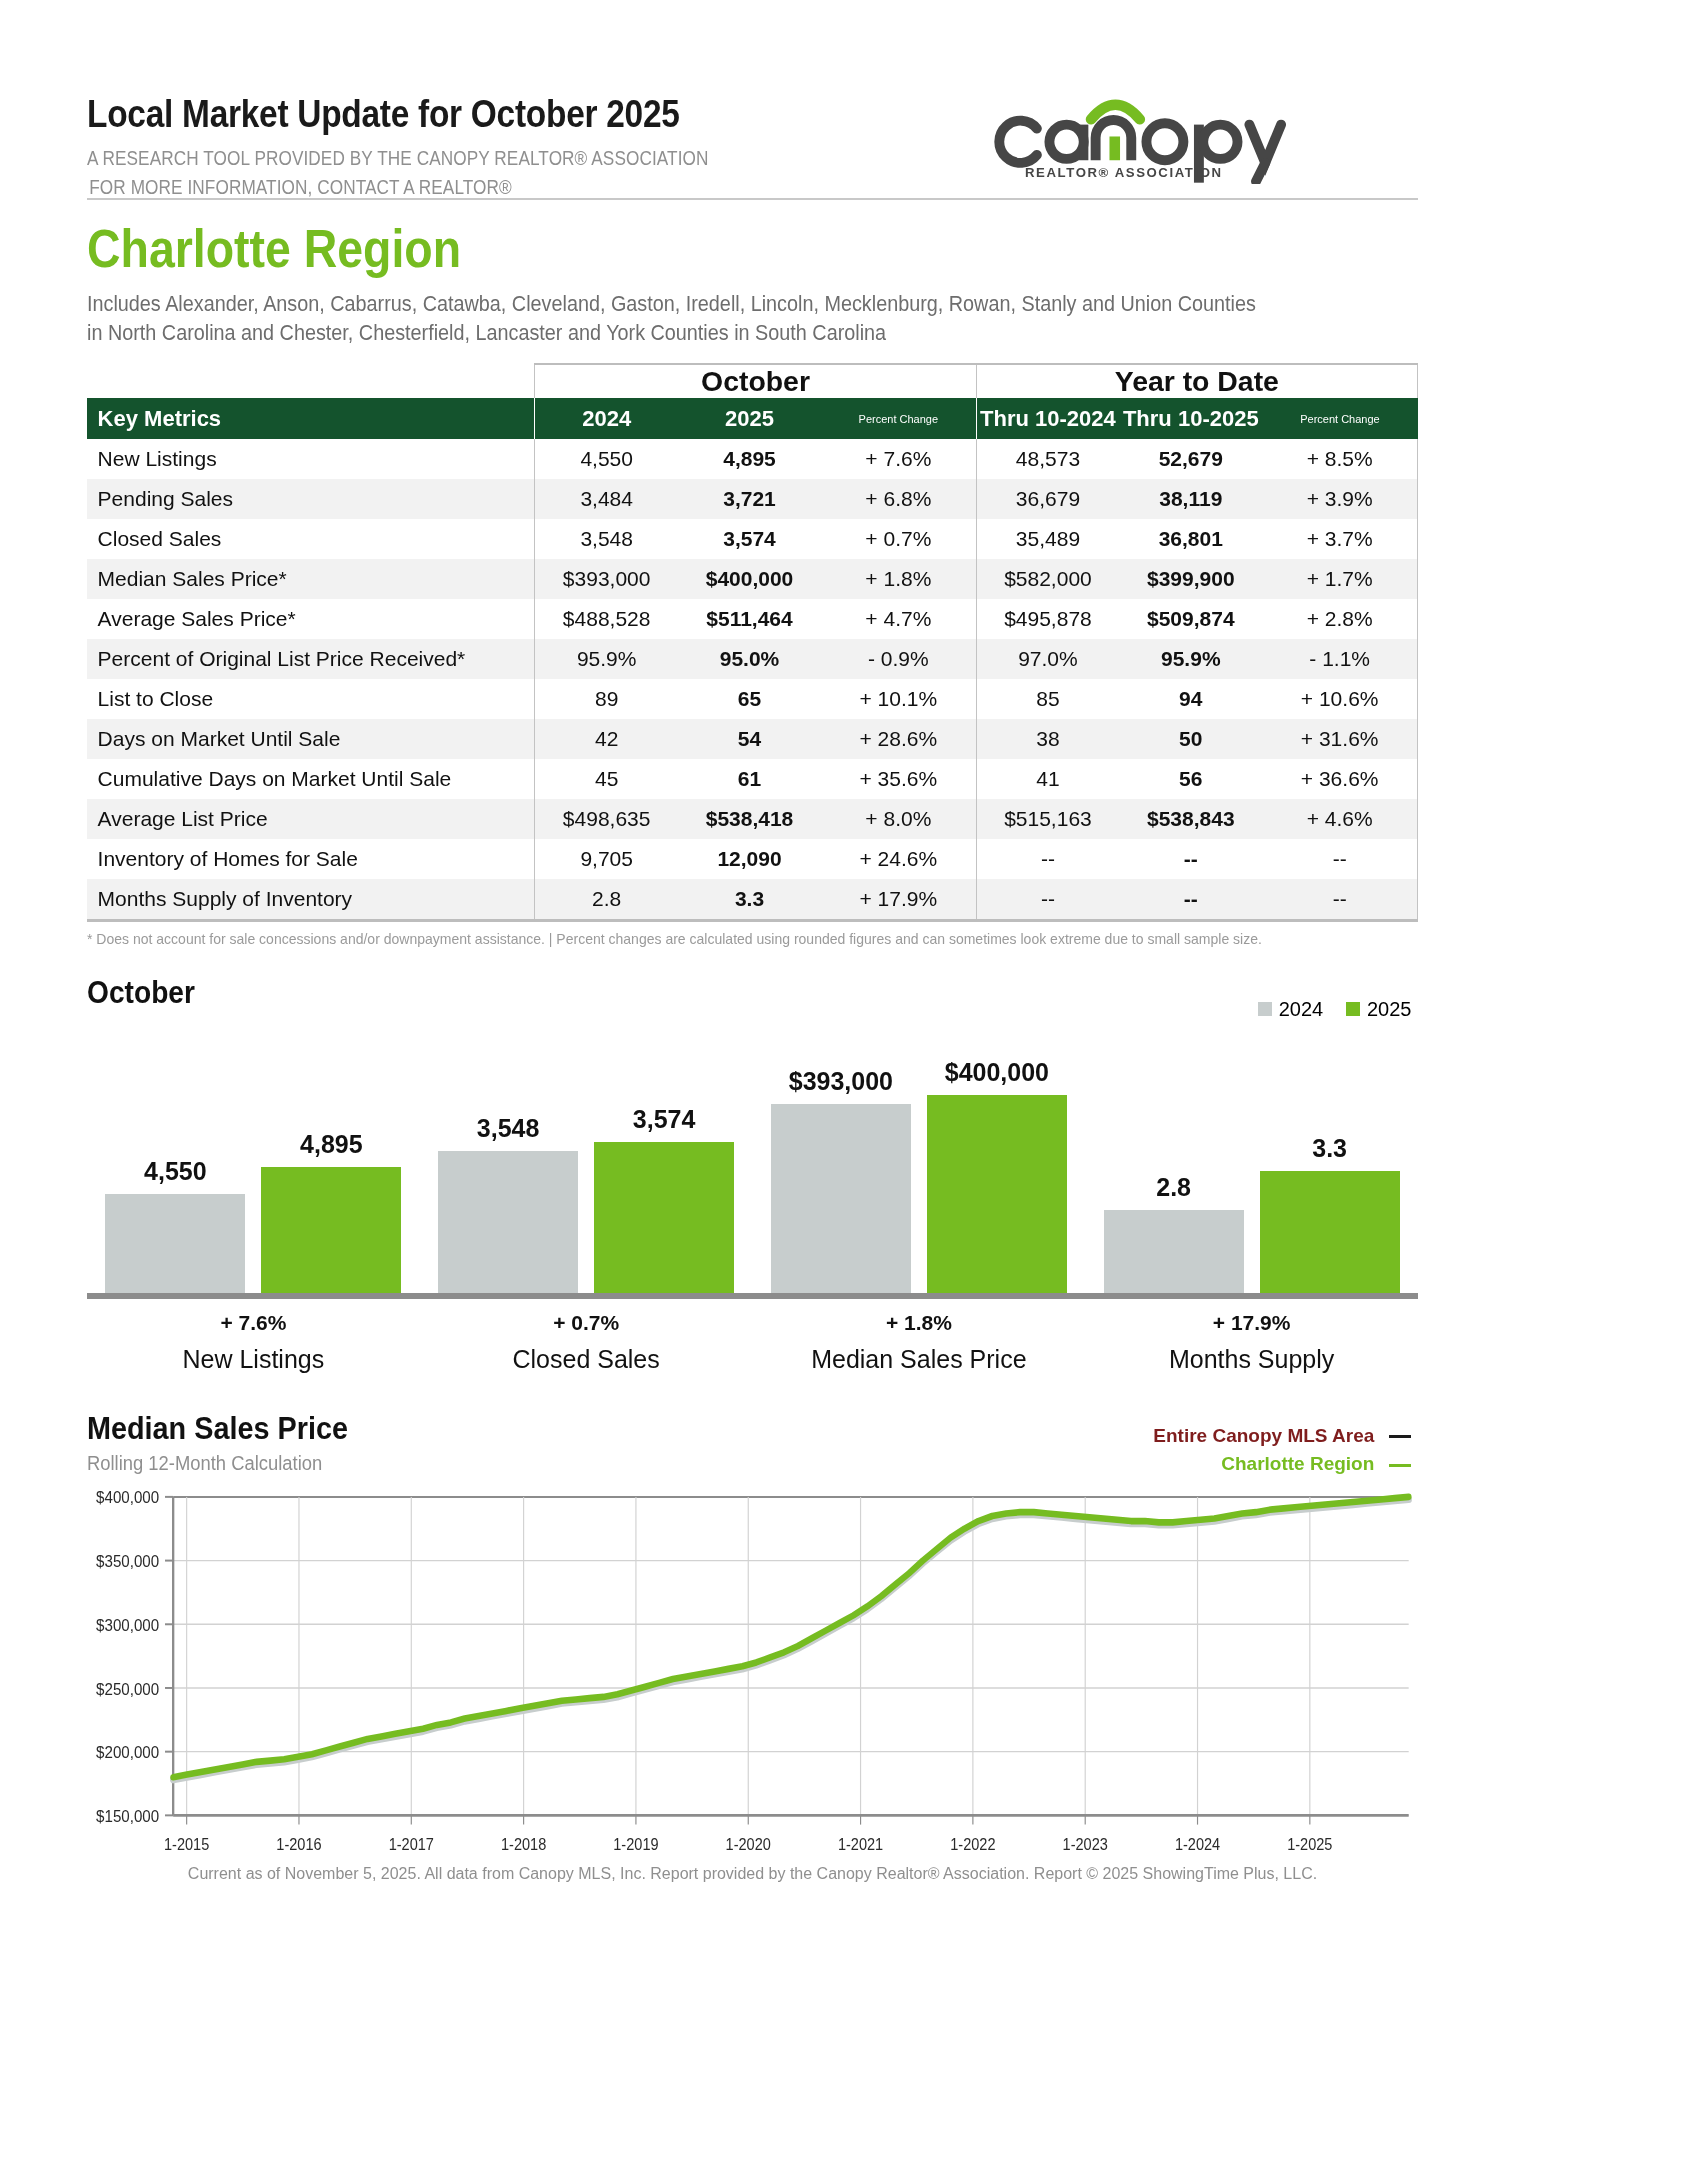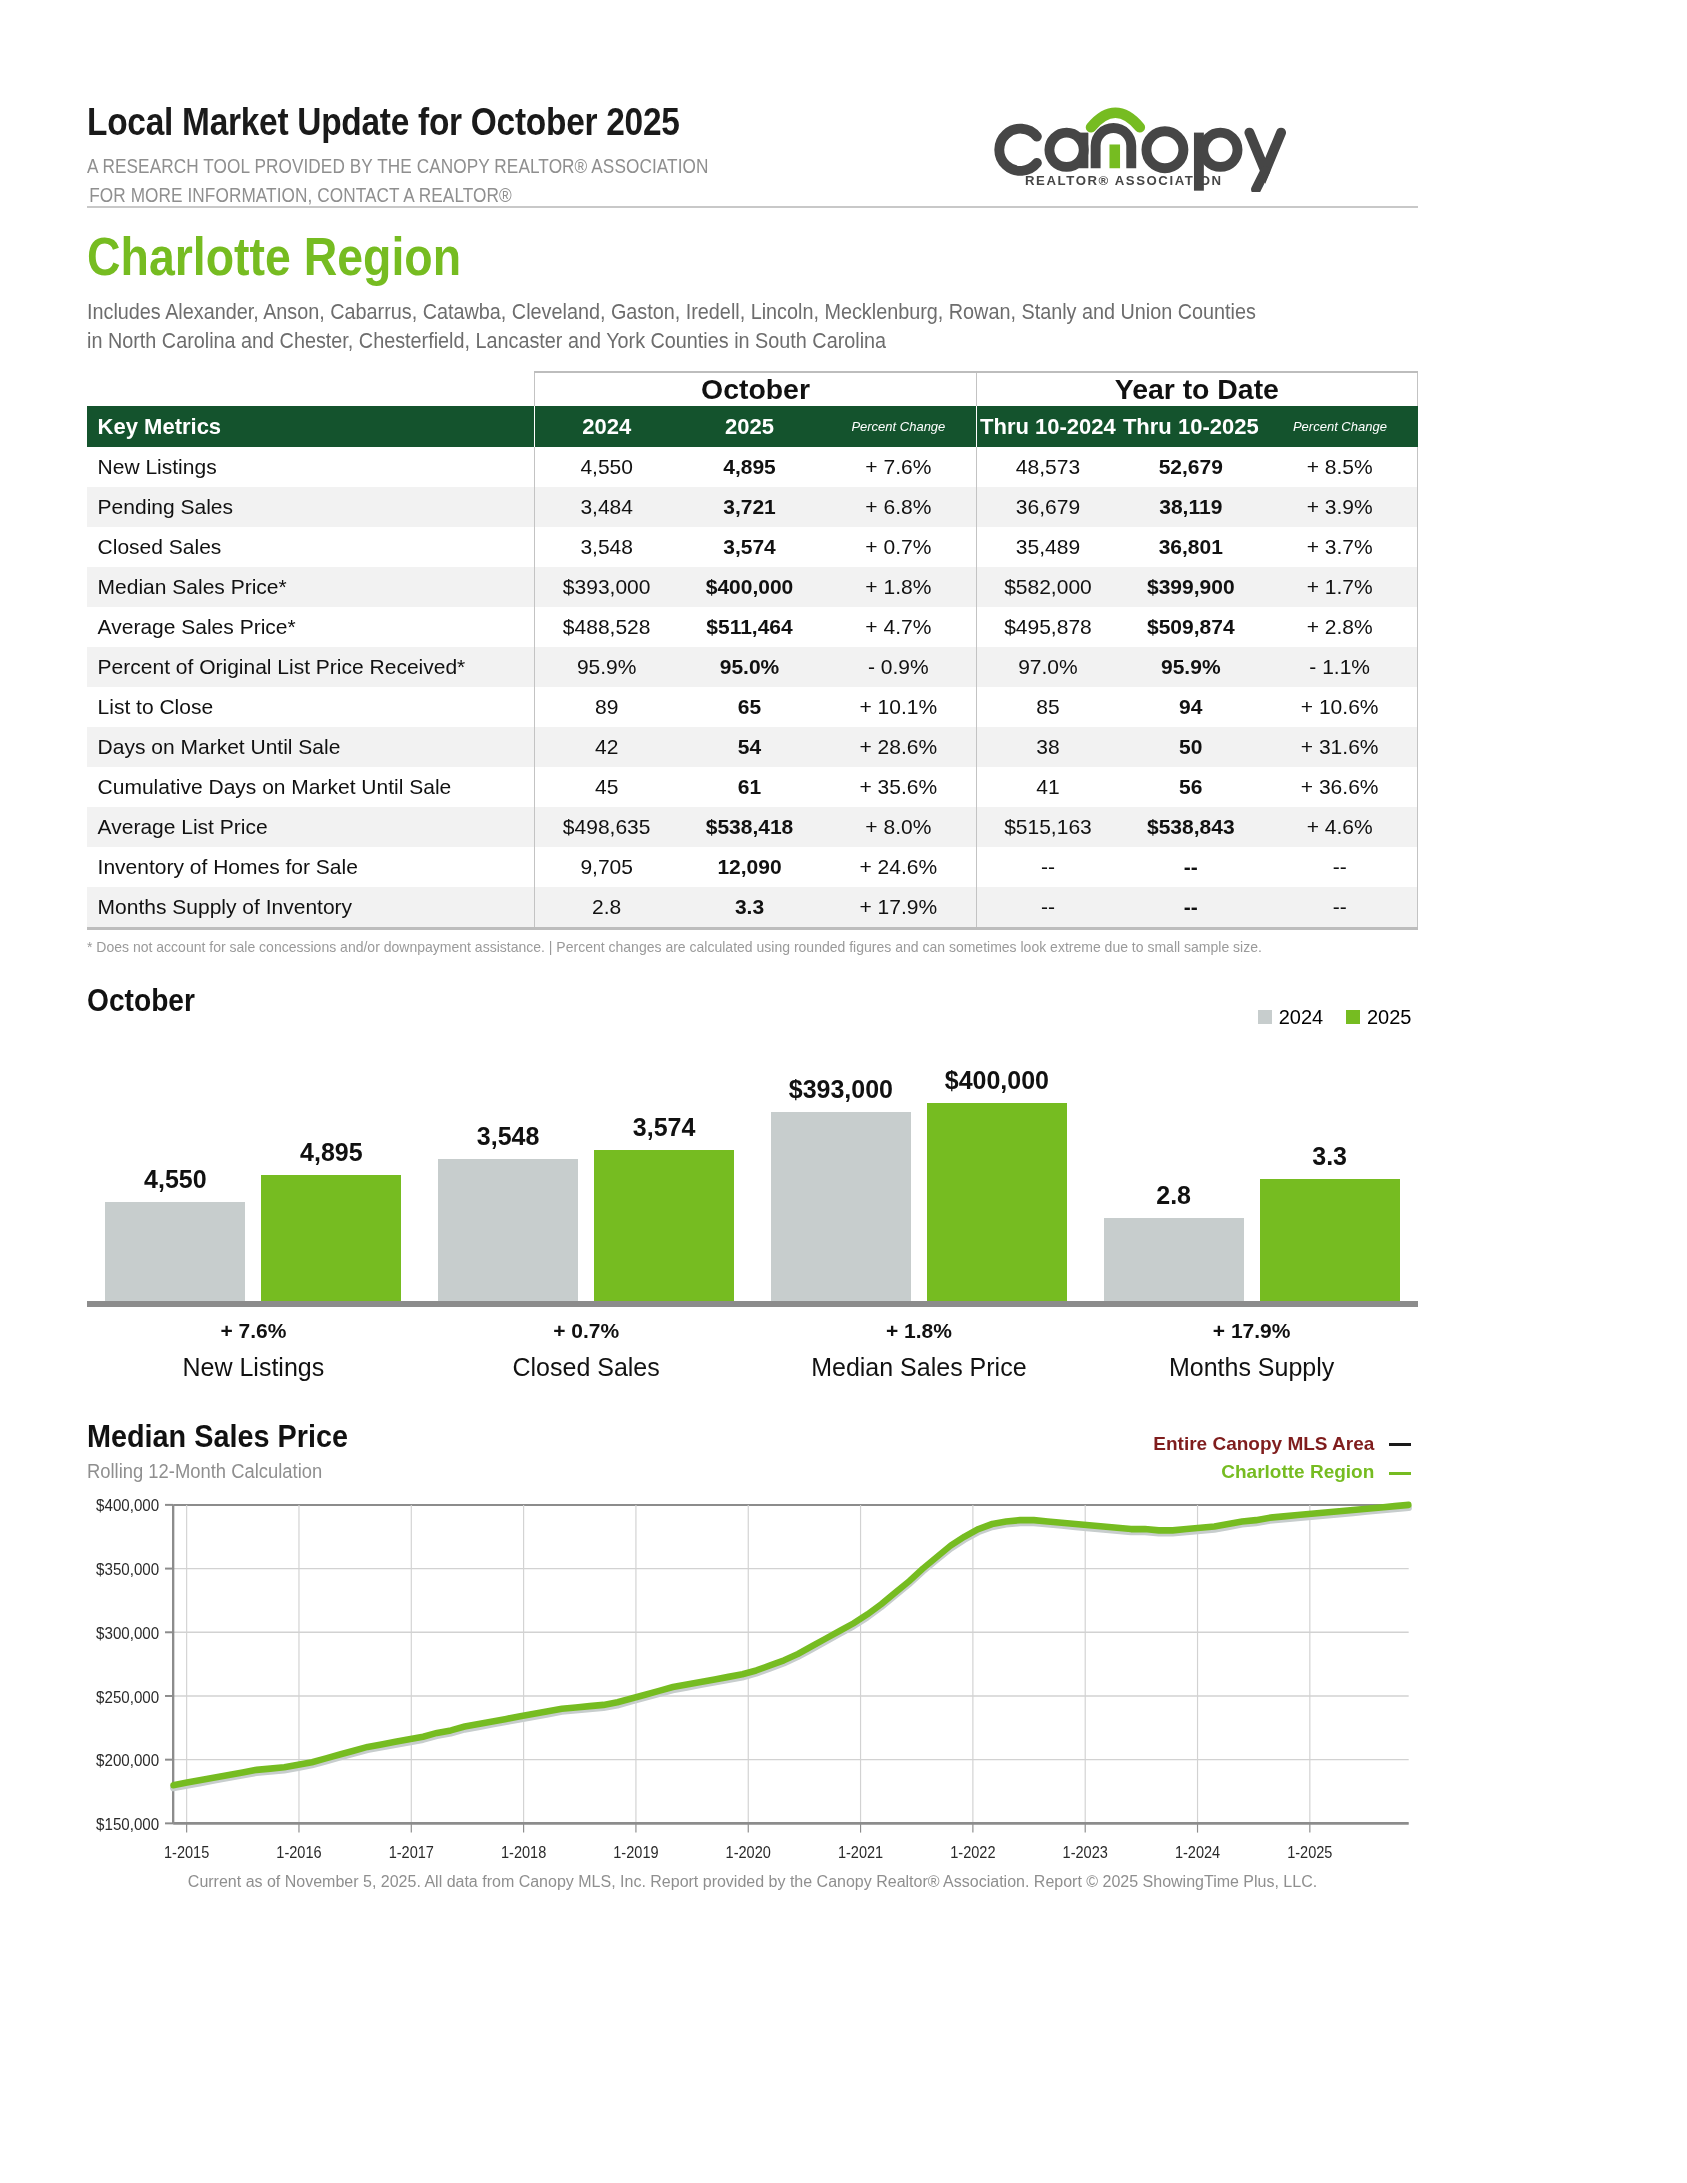--- a/index.html
+++ b/index.html
@@ -1,21 +1,21 @@
 <!DOCTYPE html>
 <html style="font-size:10.6px"><head>
 <meta charset="utf-8">
 <style>
   * { box-sizing: border-box; margin: 0; padding: 0; }
   html, body {
     width: 1687px; height: 2183px;
     background: #ffffff;
     font-family: "Liberation Sans", sans-serif;
   }
-  .page { position: relative; width: 1505px; height: 2183px; padding: 8px 87px; }
+  .page { position: relative; width: 1505px; height: 2183px; padding: 0 87px; }
 
   
   .header { position: relative; padding-top: 93px; height: 179px; }
   .title-main {
     font-family: "Liberation Sans Narrow", "Liberation Sans", sans-serif;
     font-size: 38px; font-weight: bold; color: #1a1a1a;
     letter-spacing: -0.3px; transform: scaleX(0.88); transform-origin: left center;
   }
   .subline {
     font-family: "Liberation Sans Narrow", "Liberation Sans", sans-serif;
@@ -53,21 +53,21 @@
   .grp-row th { font-size: 28.4px; font-weight: bold; color: #111; text-align: center;
     padding: 8px 0 10.6px; vertical-align: bottom; }
   .grp-row .grp-cell { border-top: 2.6px solid #bdbdbd; border-bottom: 0; }
   .grp-oct { border-left: 1.3px solid #c3c3c3; border-right: 1.3px solid #c3c3c3; }
   .grp-ytd { border-right: 1.3px solid #c3c3c3; }
 
   .head-row td { background: #14532d; color: #fff; font-weight: bold;
     height: 41px; vertical-align: middle; }
   .head-row .h-metric { font-size: 22px; padding-left: 10.6px; text-align: left; }
   .head-row .h-year { font-size: 22px; text-align: center; }
-  .head-row .h-pct { font-size: 13px; text-align: center; font-weight: normal; font-style: italic; }
+  .head-row .h-pct { font-size: 11px; text-align: center; font-weight: normal; }
   .head-row .bl { border-left: 1.3px solid #ffffff; }
 
   .data-row td { height: 40px; font-size: 21px; color: #111; vertical-align: middle; }
   .data-row.alt td { background: #f2f2f2; }
   .data-row .c-metric { text-align: left; padding-left: 10.6px; }
   .data-row .c-val { text-align: center; }
   .data-row .c-val.bold { font-weight: bold; }
   .data-row .c-pct { text-align: center; }
   .data-row .sep { border-left: 1.3px solid #c3c3c3; }
   .data-row .sep-r { border-right: 1.3px solid #c3c3c3; }

